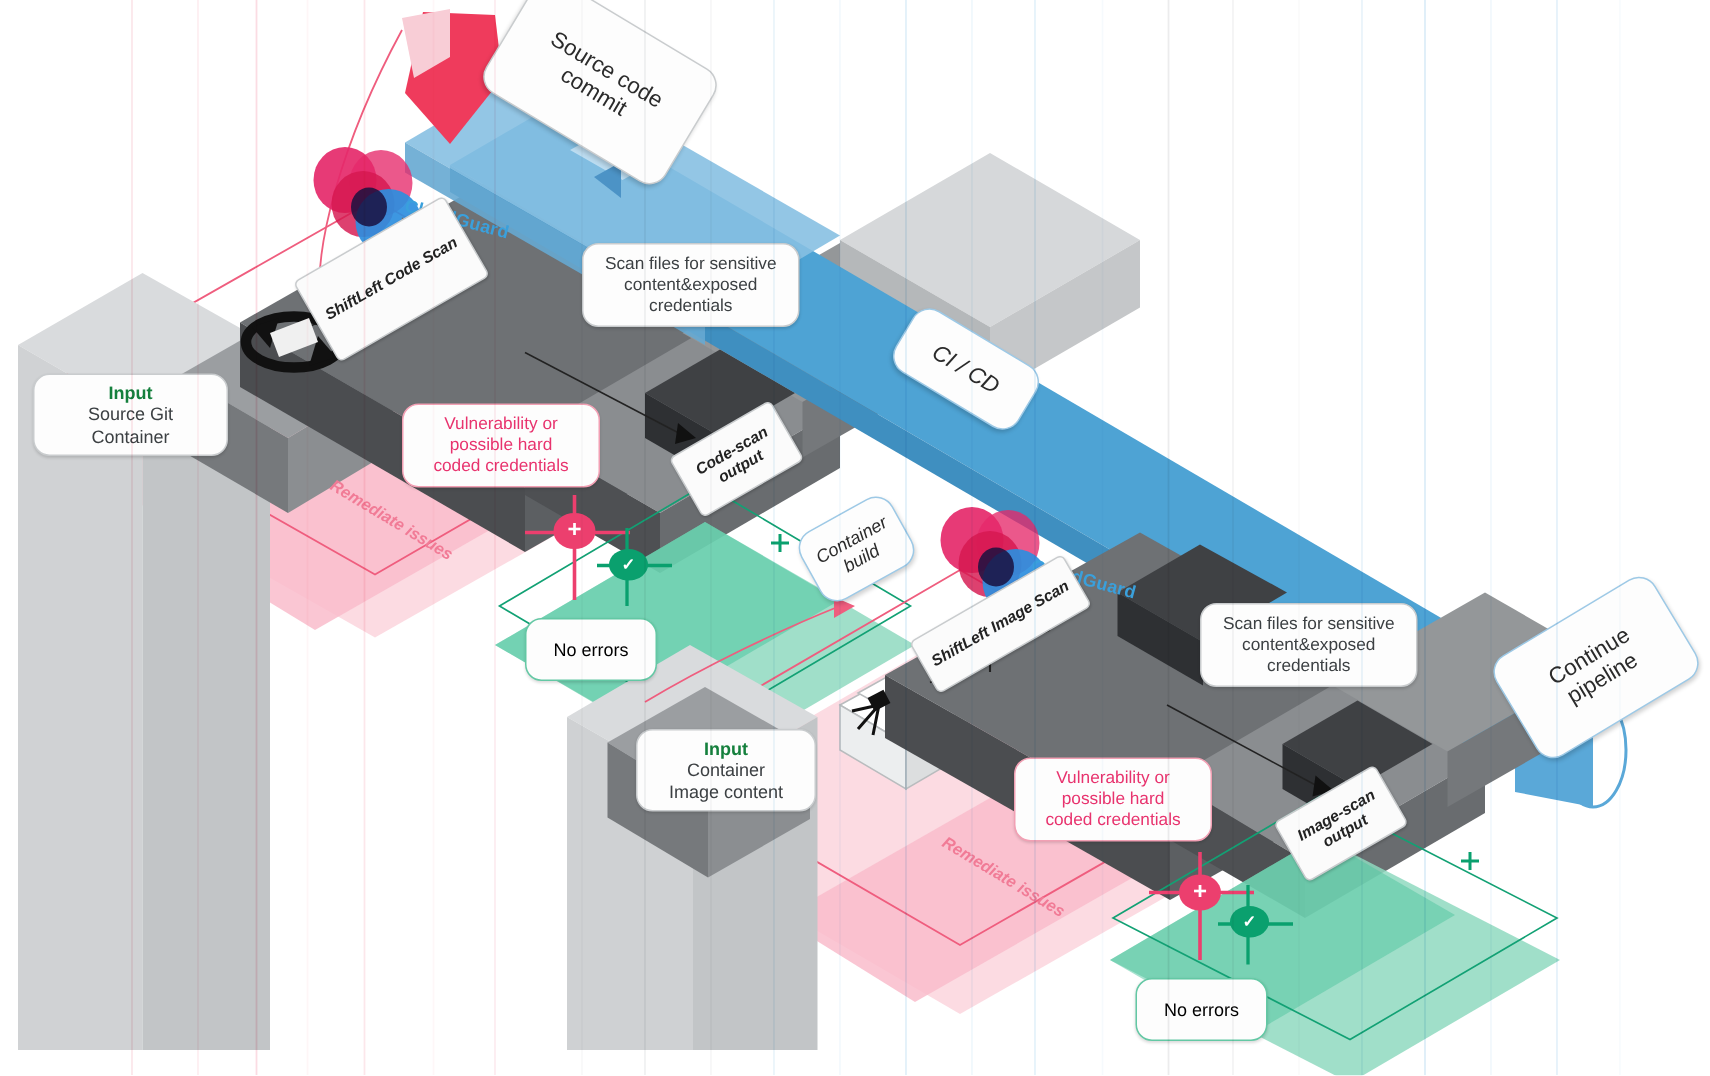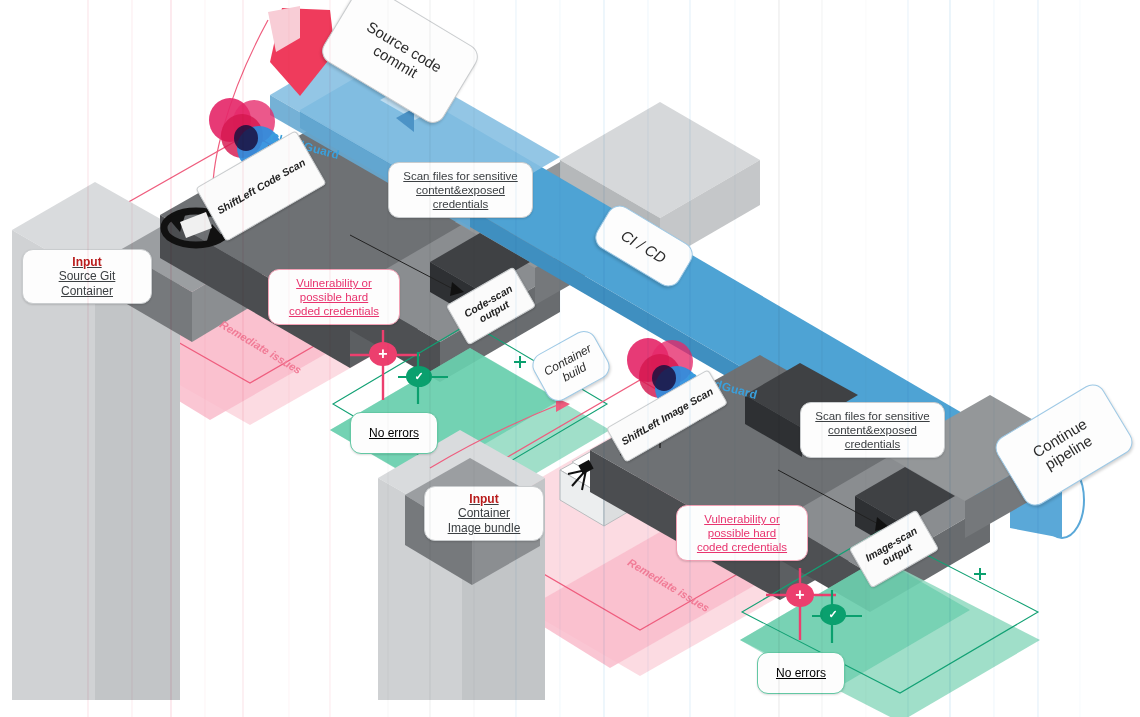--- a/index.html
+++ b/index.html
@@ -14,23 +14,22 @@
     border:1.4px solid #c9ccce;
     border-radius:11px;
     box-shadow:0 1px 2px rgba(0,0,0,.14);
     color:#3c4043;
     text-align:center;
     line-height:1.22;
     box-sizing:border-box;
     display:flex;align-items:center;justify-content:center;
     flex-direction:column;
     padding:20px 8px;
-    text-decoration:underline;
-  }
-  .callout .ttl{font-weight:bold;color:#b91c1c;}
+  }
+  .callout .ttl{font-weight:bold;color:#15803d;}
   .callout .sub{font-weight:normal;}
 
   .callout.pink{border-color:#f2a0b4;color:#e8336e;}
   .callout.green{border-color:#63c8a4;color:#000000;}
 
   
   .tag{
     position:absolute;
     background:#fbfbfb;
     border:1.2px solid #c9ccce;
@@ -335,21 +334,21 @@
     <span>coded credentials</span>
   </div>
 
   <div class="callout green" style="left:757px;top:652px;width:88px;height:32px;font-size:12px;">
     <span>No errors</span>
   </div>
 
   <div class="callout" style="left:424px;top:486px;width:120px;height:55px;font-size:12px;">
     <span class="ttl">Input</span>
     <span class="sub">Container</span>
-    <span class="sub">Image bundle</span>
+    <span class="sub">Image content</span>
   </div>
 
   <div class="pathtext" style="left:632px;top:556px;transform:rotate(31deg);transform-origin:left top;">
     <span>Remediate issues</span>
   </div>
 
   <div class="badge plus" style="left:786px;top:583px;width:28px;height:24px;font-size:16px;">
     <span>+</span>
   </div>
   <div class="badge ok" style="left:820px;top:604px;width:26px;height:21px;font-size:11px;">

